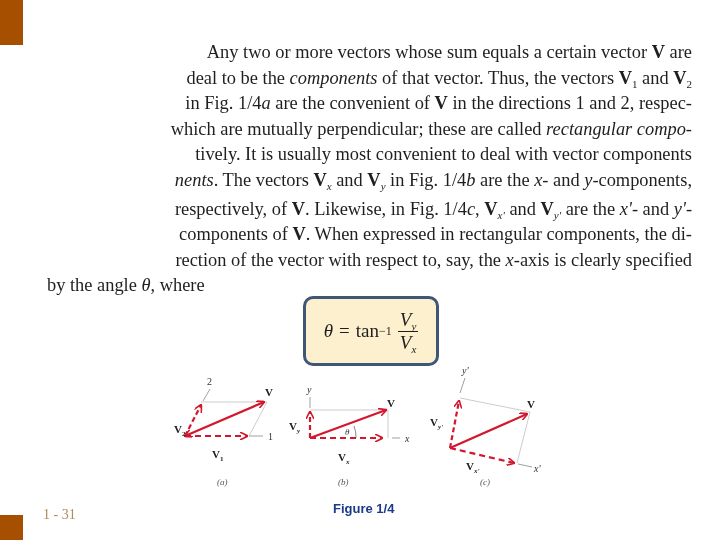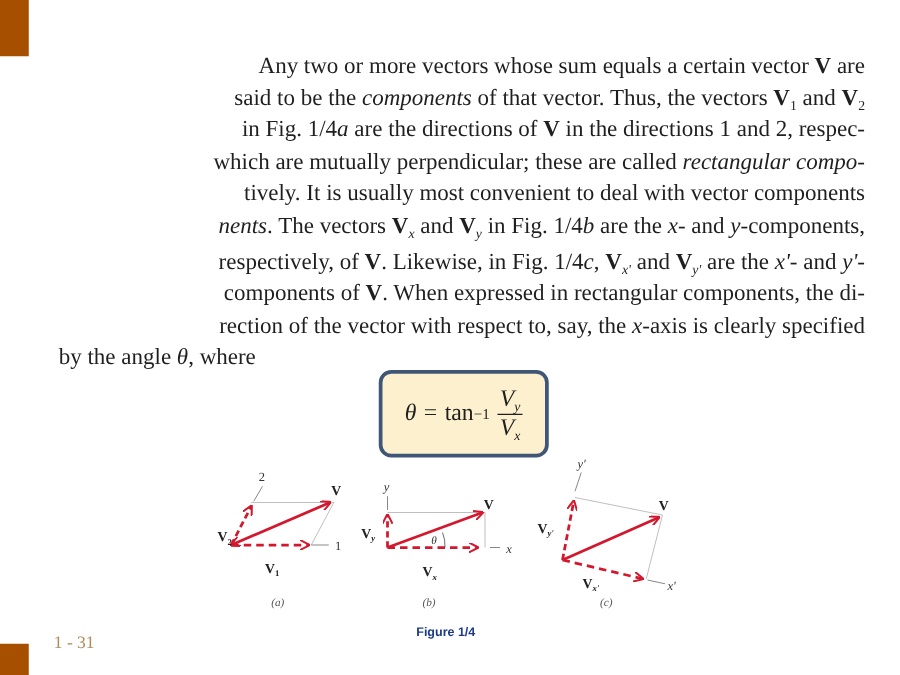--- a/index.html
+++ b/index.html
@@ -23,37 +23,37 @@
                  display:flex; align-items:center; justify-content:center;
                  font-family:"Liberation Serif","DejaVu Serif",serif; font-size:19px; color:#1f1f1f; }
   .frac { display:inline-flex; flex-direction:column; align-items:center; margin-left:6px; }
   .frac .num { border-bottom:1.5px solid #1f1f1f; padding:0 2px; line-height:22px; }
   .frac .den { line-height:22px; }
   .sup { font-size:12px; vertical-align:8px; }
   .fig { position:absolute; }
   .page-number { position:absolute; left:43px; top:507px; font-family:Liberation Serif, serif;
                  font-size:14px; color:#b08a5a; }
   .fig-caption { position:absolute; left:333px; top:501px; font-family:"Liberation Sans",sans-serif;
-                 font-size:10px; font-weight:bold; color:#1a3a8a; }
+                 font-size:13px; font-weight:bold; color:#1a3a8a; }
 </style>
 </head>
 <body>
 
 <div class="bar bar-top"></div>
 <div class="bar bar-bottom"></div>
 
 <div class="text-block" id="para" style="top:40px">
   <div class="line indent">
       <span class="w"><span>Any two or more vectors whose sum equals a certain vector </span><b>V</b><span> are</span></span>
     </div>
   <div class="line">
-      <span class="w"><span>said to be the </span><i>components</i><span> of that vector. Thus, the vectors </span><b>V</b><sub>1</sub><span> and </span><b>V</b><sub>2</sub></span>
+      <span class="w"><span>deal to be the </span><i>components</i><span> of that vector. Thus, the vectors </span><b>V</b><sub>1</sub><span> and </span><b>V</b><sub>2</sub></span>
     </div>
   <div class="line">
-      <span class="w"><span>in Fig. 1/4</span><i>a</i><span> are the directions of </span><b>V</b><span> in the directions 1 and 2, respec-</span></span>
+      <span class="w"><span>in Fig. 1/4</span><i>a</i><span> are the convenient of </span><b>V</b><span> in the directions 1 and 2, respec-</span></span>
     </div>
   <div class="line">
       <span class="w"><span>which are mutually perpendicular; these are called </span><i>rectangular compo-</i></span>
     </div>
   <div class="line">
       <span class="w">tively. It is usually most convenient to deal with vector components</span>
     </div>
   <div class="line">
       <span class="w"><i>nents</i><span>. The vectors </span><b>V</b><sub><i>x</i></sub><span> and </span><b>V</b><sub><i>y</i></sub><span> in Fig. 1/4</span><i>b</i><span> are the </span><i>x</i><span>- and </span><i>y</i><span>-components,</span></span>
     </div>

